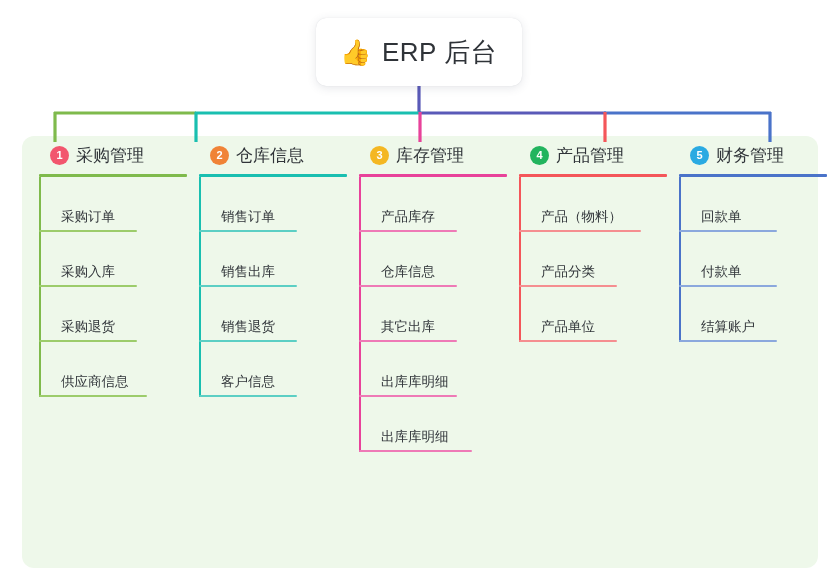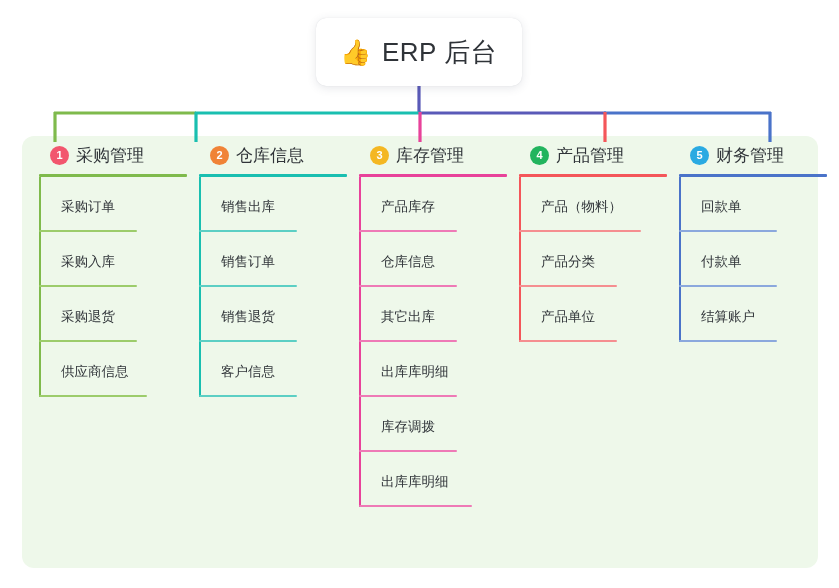--- a/index.html
+++ b/index.html
@@ -143,21 +143,21 @@
     height: 55px;
     box-sizing: border-box;
     padding-left: 22px;
     display: flex;
     align-items: flex-end;
   }
   .branch-item-label {
     font-size: 13.5px;
     color: #31353a;
     white-space: nowrap;
-    padding-bottom: 16px;
+    padding-bottom: 6px;
   }
   .branch-item-rule {
     position: absolute;
     left: 0px;
     bottom: 0;
     height: 1.6px;
     width: 98px;
     border-radius: 1px;
   }
 </style>
@@ -220,28 +220,28 @@
 
     <div class="branch-col" data-col="1">
       <div class="branch-head">
         <span class="branch-badge" style="background:#f08337">2</span>
         <span class="branch-name">仓库信息</span>
       </div>
       <div class="branch-head-rule" style="background:#19bfb0"></div>
       <div class="branch-items">
         <div class="branch-spine" style="background:#19bfb0"></div>
         <div class="branch-item">
+          <span class="branch-item-label">销售订单</span>
+          <span class="branch-item-rule" style="background:#5ccfc4"></span>
+        </div>
+        <div class="branch-item">
           <span class="branch-item-label">销售出库</span>
           <span class="branch-item-rule" style="background:#5ccfc4"></span>
         </div>
         <div class="branch-item">
-          <span class="branch-item-label">销售订单</span>
-          <span class="branch-item-rule" style="background:#5ccfc4"></span>
-        </div>
-        <div class="branch-item">
           <span class="branch-item-label">销售退货</span>
           <span class="branch-item-rule" style="background:#5ccfc4"></span>
         </div>
         <div class="branch-item">
           <span class="branch-item-label">客户信息</span>
           <span class="branch-item-rule" style="background:#5ccfc4"></span>
         </div>
       </div>
     </div>
 
@@ -263,24 +263,20 @@
         </div>
         <div class="branch-item">
           <span class="branch-item-label">其它出库</span>
           <span class="branch-item-rule" style="background:#ee7ab6"></span>
         </div>
         <div class="branch-item">
           <span class="branch-item-label">出库库明细</span>
           <span class="branch-item-rule" style="background:#ee7ab6"></span>
         </div>
         <div class="branch-item">
-          <span class="branch-item-label">库存调拨</span>
-          <span class="branch-item-rule" style="background:#ee7ab6"></span>
-        </div>
-        <div class="branch-item">
           <span class="branch-item-label">出库库明细</span>
           <span class="branch-item-rule" style="background:#ee7ab6;width:113px"></span>
         </div>
       </div>
     </div>
 
     <div class="branch-col" data-col="3">
       <div class="branch-head">
         <span class="branch-badge" style="background:#22b45e">4</span>
         <span class="branch-name">产品管理</span>

